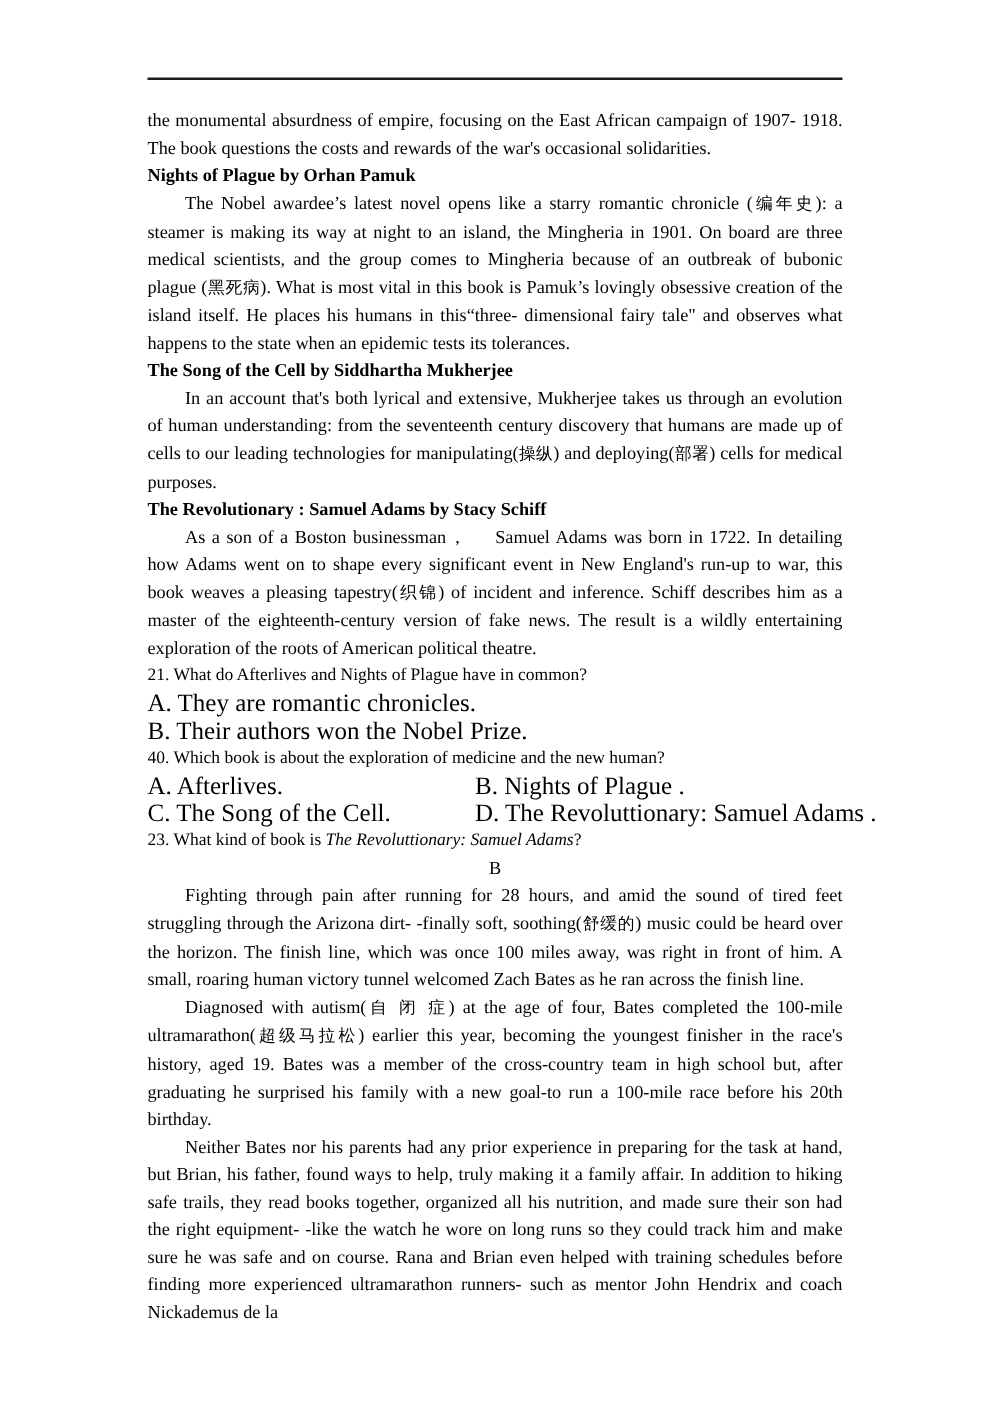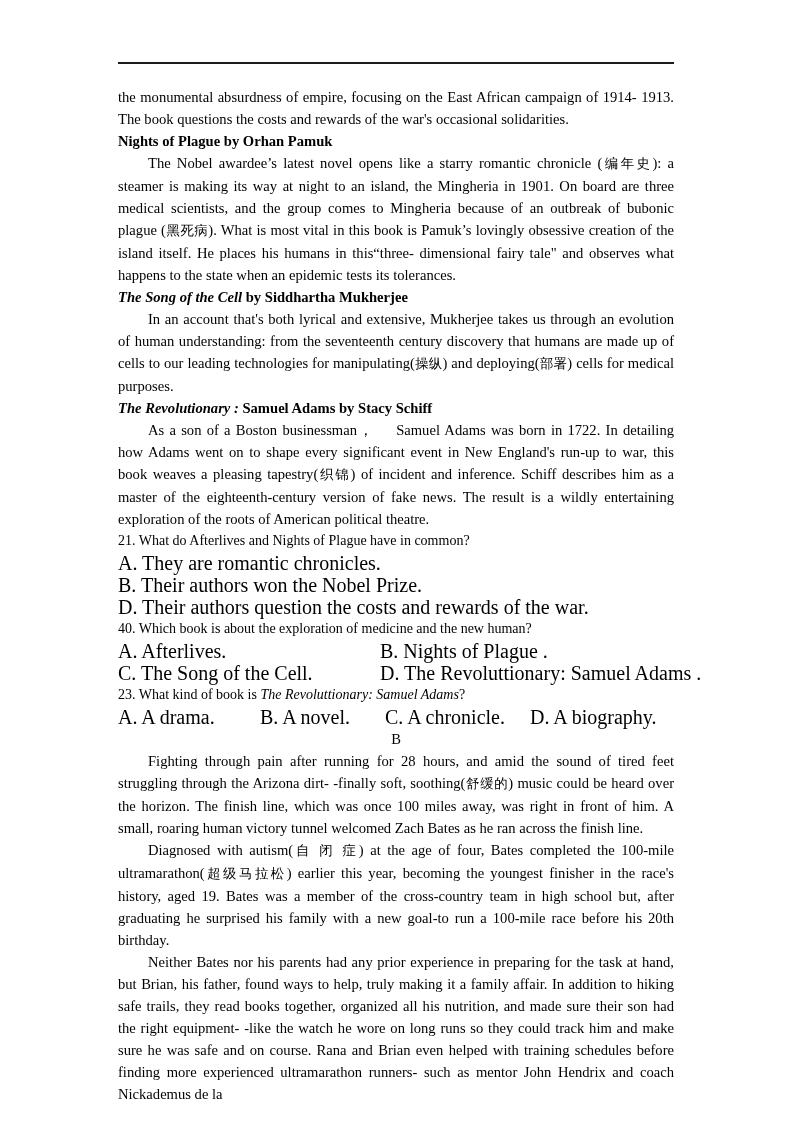--- a/index.html
+++ b/index.html
@@ -48,21 +48,20 @@
     text-indent: 30px;
   }
   .heading {
     font-weight: bold;
     font-size: 14.6px;
     line-height: 22px;
     margin: 0;
     text-align: left;
   }
   .heading .ital {
-    font-style: italic;
   }
   .q-line {
     font-size: 14px;
     line-height: 22px;
     margin: 0;
     text-align: left;
   }
   .q-line .ital {
     font-style: italic;
   }
@@ -95,45 +94,43 @@
   }
 </style>
 </head>
 <body>
 
 <div class="page">
   <div class="content">
 
     <hr class="header-rule">
 
-    <p class="body-para">the monumental absurdness of empire, focusing on the East African campaign of 1914- 1913. The book questions the costs and rewards of the war's occasional solidarities.</p>
+    <p class="body-para">the monumental absurdness of empire, focusing on the East African campaign of 1907- 1918. The book questions the costs and rewards of the war's occasional solidarities.</p>
 
     <p class="heading"><span class="ital"></span><span>Nights of Plague by Orhan Pamuk</span></p>
 
     <p class="indent"><span>The Nobel awardee’s latest novel opens like a starry romantic chronicle (</span><span class="cjk">编年史</span><span>): a steamer is making its way at night to an island, the Mingheria in 1901. On board are three medical scientists, and the group comes to Mingheria because of an outbreak of bubonic plague (</span><span class="cjk">黑死病</span><span>). What is most vital in this book is Pamuk’s lovingly obsessive creation of the island itself. He places his humans in this“three- dimensional fairy tale" and observes what happens to the state when an epidemic tests its tolerances.</span></p>
 
     <p class="heading"><span class="ital">The Song of the Cell</span><span> by Siddhartha Mukherjee</span></p>
 
     <p class="indent"><span>In an account that's both lyrical and extensive, Mukherjee takes us through an evolution of human understanding: from the seventeenth century discovery that humans are made up of cells to our leading technologies for manipulating(</span><span class="cjk">操纵</span><span>) and deploying(</span><span class="cjk">部署</span><span>) cells for medical purposes.</span></p>
 
     <p class="heading"><span class="ital">The Revolutionary :</span><span> Samuel Adams by Stacy Schiff</span></p>
 
     <p class="indent"><span>As a son of a Boston businessman，　 Samuel Adams was born in 1722. In detailing how Adams went on to shape every significant event in New England's run-up to war, this book weaves a pleasing tapestry(</span><span class="cjk">织锦</span><span>) of incident and inference. Schiff describes him as a master of the eighteenth-century version of fake news. The result is a wildly entertaining exploration of the roots of American political theatre.</span></p>
 
     <p class="q-line"><span>21.</span><span> What do Afterlives and Nights of Plague have in common?</span></p>
     <div class="opt-row"><span class="opt">A. They are romantic chronicles.</span></div>
     <div class="opt-row"><span class="opt">B. Their authors won the Nobel Prize.</span></div>
-    <div class="opt-row"><span class="opt">D. Their authors question the costs and rewards of the war.</span></div>
 
     <p class="q-line"><span>40.</span><span> Which book is about the exploration of medicine and the new human?</span></p>
     <div class="opt-row opt-2col"><span class="opt">A. Afterlives.</span><span class="opt">B. Nights of Plague .</span></div>
     <div class="opt-row opt-2col"><span class="opt">C. The Song of the Cell.</span><span class="opt">D. The Revoluttionary: Samuel Adams .</span></div>
 
     <p class="q-line"><span>23.</span><span> What kind of book is </span><span class="ital">The Revoluttionary: Samuel Adams</span><span>?</span></p>
-    <div class="opt-row opt-4col"><span class="opt opt-a">A. A drama.</span><span class="opt opt-b">B. A novel.</span><span class="opt opt-c">C. A chronicle.</span><span class="opt opt-d">D. A biography.</span></div>
 
     <p class="section-label">B</p>
 
     <p class="indent"><span>Fighting through pain after running for 28 hours, and amid the sound of tired feet struggling through the Arizona dirt- -finally soft, soothing(</span><span class="cjk">舒缓的</span><span>) music could be heard over the horizon. The finish line, which was once 100 miles away, was right in front of him. A small, roaring human victory tunnel welcomed Zach Bates as he ran across the finish line.</span></p>
 
     <p class="indent"><span>Diagnosed with autism(</span><span class="cjk">自 闭 症</span><span>) at the age of four, Bates completed the 100-mile ultramarathon(</span><span class="cjk">超级马拉松</span><span>) earlier this year, becoming the youngest finisher in the race's history, aged 19. Bates was a member of the cross-country team in high school but, after graduating he surprised his family with a new goal-to run a 100-mile race before his 20th birthday.</span></p>
 
     <p class="indent"><span>Neither Bates nor his parents had any prior experience in preparing for the task at hand, but Brian, his father, found ways to help, truly making it a family affair. In addition to hiking safe trails, they read books together, organized all his nutrition, and made sure their son had the right equipment- -like the watch he wore on long runs so they could track him and make sure he was safe and on course. Rana and Brian even helped with training schedules before finding more experienced ultramarathon runners- such as mentor John Hendrix and coach Nickademus de la</span></p>
 
   </div>

